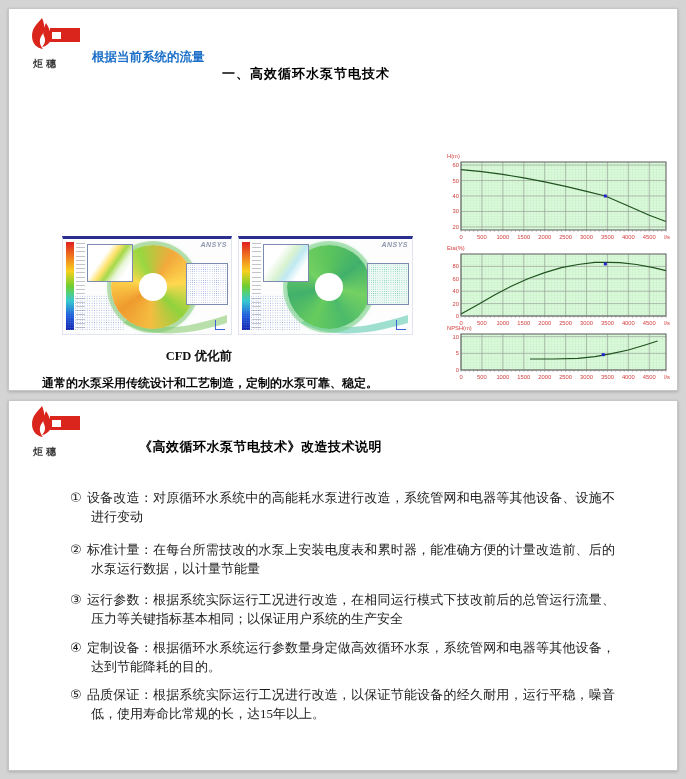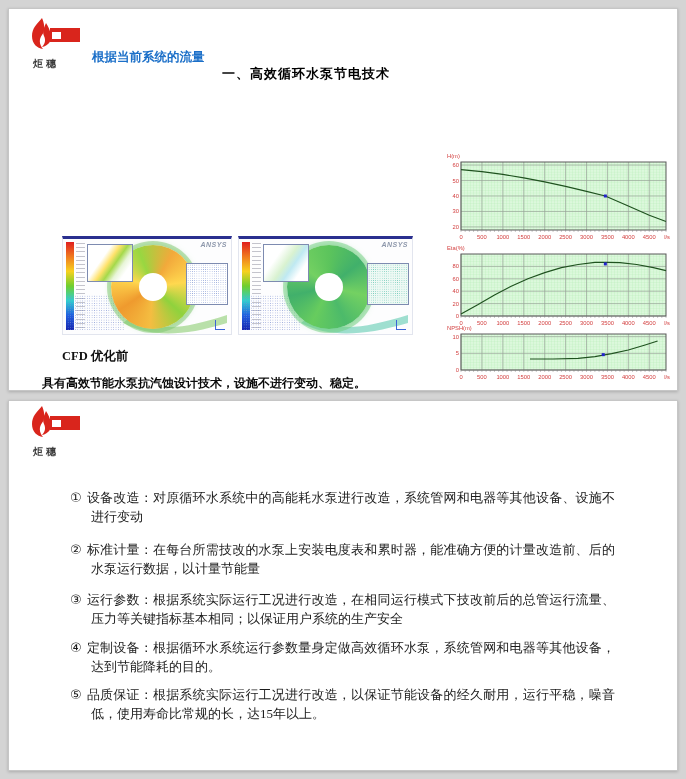--- a/index.html
+++ b/index.html
@@ -50,21 +50,21 @@
     background-image:radial-gradient(#7b8fd0 0.6px,transparent 0.7px);background-size:2.4px 2.4px;opacity:.75;}
   .inset{position:absolute;border:1px solid #7d8bb0;background:#fff;}
   .inset-tl{left:24px;top:5px;width:44px;height:36px;}
   .inset-r{right:3px;top:24px;width:40px;height:40px;}
   .before .inset-tl{background:linear-gradient(125deg,#ffffff 34%,#ffe26b 47%,#a5d94a 58%,#e8f5d8 70%,#ffffff 82%);}
   .after .inset-tl{background:linear-gradient(125deg,#ffffff 30%,#d9f2d0 50%,#bfe9f2 63%,#ffffff 80%);}
   .before .inset-r{background-image:radial-gradient(#8fa3d8 .5px,transparent .6px);background-size:2.2px 2.2px;}
   .after .inset-r{background:#eef9f4;background-image:radial-gradient(#6fc9b8 .5px,transparent .6px);background-size:2.2px 2.2px;}
   .ansys{position:absolute;right:4px;top:2px;font-size:7px;font-weight:bold;font-style:italic;color:#8d97ab;letter-spacing:.5px;}
   .triad{position:absolute;right:6px;bottom:4px;width:9px;height:9px;border-left:1.5px solid #3b64d6;border-bottom:1.5px solid #3b64d6;}
-  .cfd-caption{position:absolute;top:339px;font-size:12.5px;font-weight:bold;color:#111;text-align:left;
+  .cfd-caption{position:absolute;top:339px;font-size:12.5px;font-weight:bold;color:#111;text-align:right;
     font-family:"Liberation Serif","DejaVu Serif",serif;}
   #cap1{left:53px;width:170px;}
   #cap2{left:229px;width:175px;}
 
   
   .chart{position:absolute;left:437px;}
   #chart-0{top:142px;}
   #chart-1{top:234px;}
   #chart-2{top:314px;}
 
@@ -399,34 +399,35 @@
       <text x="161.42857142857144" y="56" font-size="5.8" fill="#d34040" text-anchor="middle">3500</text>
       <text x="182.3469387755102" y="56" font-size="5.8" fill="#d34040" text-anchor="middle">4000</text>
       <text x="203.26530612244898" y="56" font-size="5.8" fill="#d34040" text-anchor="middle">4500</text>
       <text x="224" y="56" font-size="5.8" fill="#d34040" text-anchor="end">l/s</text>
       <text x="13" y="49" font-size="5.8" fill="#d34040" text-anchor="end">0</text>
       <text x="13" y="32.333333333333336" font-size="5.8" fill="#d34040" text-anchor="end">5</text>
       <text x="13" y="15.666666666666671" font-size="5.8" fill="#d34040" text-anchor="end">10</text>
       <text x="1" y="7" font-size="5.8" fill="#d34040" text-anchor="start">NPSH(m)</text>
     </svg>
 
-  <div class="footer1">具有高效节能水泵抗汽蚀设计技术，设施不进行变动、稳定。</div>
+  <div class="footer1">通常的水泵采用传统设计和工艺制造，定制的水泵可靠、稳定。</div>
 </div>
 
 <div class="slide" id="slide2">
 
   <div class="logo" style="top:4px;">
     <svg width="54" height="36" viewBox="0 0 54 36">
       <path d="M13 1 C8 7 3 11 3 19 C3 27 8 31 14 32 C10 27 10 22 13 18 C16 14 16 8 13 1 Z" fill="#d9251c"></path>
       <path d="M17 6 C15 11 13 14 15 19 C17 23 16 27 13 30 C19 29 23 24 22 18 C21 13 19 9 17 6 Z" fill="#d9251c"></path>
       <rect x="21" y="11" width="30" height="14" fill="#d9251c"></rect>
       <rect x="23" y="15" width="9" height="7" fill="#ffffff"></rect>
     </svg>
     <div class="brand-name">炬穗</div>
   </div>
 
+  <div class="title2">《高效循环水泵节电技术》改造技术说明</div>
 
   <div class="item" id="item-0"><span class="num">①</span><span>设备改造：对原循环水系统中的高能耗水泵进行改造，系统管网和电器等其他设备、设施不进行变动</span></div>
   <div class="item" id="item-1"><span class="num">②</span><span>标准计量：在每台所需技改的水泵上安装电度表和累时器，能准确方便的计量改造前、后的水泵运行数据，以计量节能量</span></div>
   <div class="item" id="item-2"><span class="num">③</span><span>运行参数：根据系统实际运行工况进行改造，在相同运行模式下技改前后的总管运行流量、压力等关键指标基本相同；以保证用户系统的生产安全</span></div>
   <div class="item" id="item-3"><span class="num">④</span><span>定制设备：根据循环水系统运行参数量身定做高效循环水泵，系统管网和电器等其他设备，达到节能降耗的目的。</span></div>
   <div class="item" id="item-4"><span class="num">⑤</span><span>品质保证：根据系统实际运行工况进行改造，以保证节能设备的经久耐用，运行平稳，噪音低，使用寿命比常规的长，达15年以上。</span></div>
 </div>
 
 </body></html>

